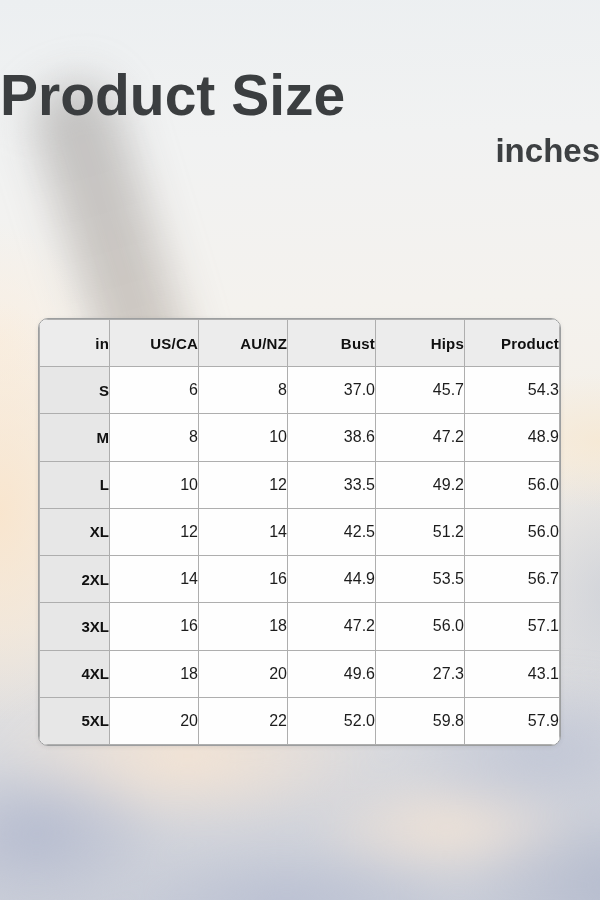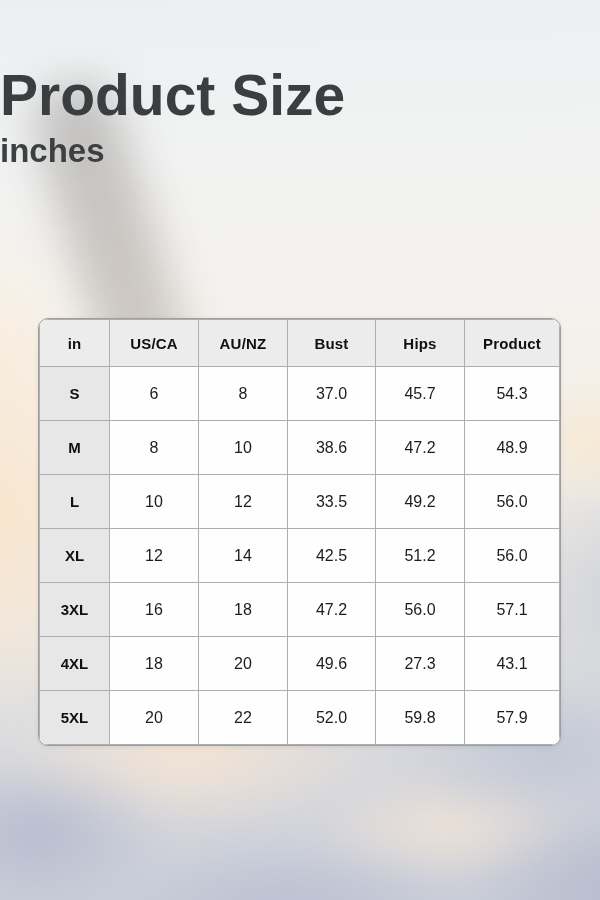--- a/index.html
+++ b/index.html
@@ -44,32 +44,32 @@
     filter:blur(16px);
   }
   
   .title{
     position:absolute;top:62px;left:0;width:100%;
     text-align:left;font-size:57px;font-weight:700;
     letter-spacing:0px;color:#3b3e40;margin:0;
   }
   .subtitle{
     position:absolute;top:132px;left:0;width:100%;
-    text-align:left;font-size:33px;font-weight:700;
+    text-align:right;font-size:33px;font-weight:700;
     color:#3d4042;
   }
   
   .table-wrap{
     position:absolute;left:38px;top:318px;width:521px;height:426px;
     border:1.5px solid #9c9e9f;border-radius:10px;overflow:hidden;
     background:#ffffff;box-shadow:0 1px 4px rgba(60,60,70,0.10);
   }
   table{width:100%;height:100%;border-collapse:collapse;table-layout:fixed;}
   th,td{
-    border:1px solid #aeaeae;text-align:center;vertical-align:middle;
+    border:1px solid #aeaeae;text-align:right;vertical-align:middle;
     padding:0;
   }
   thead tr{height:47px;}
   thead th{
     background:#ececec;font-weight:700;font-size:15px;color:#101010;
     letter-spacing:0.2px;
   }
   tbody th{
     background:#e7e7e7;font-weight:700;font-size:15px;color:#101010;
   }
@@ -132,20 +132,28 @@
         </tr>
         <tr>
           <th>XL</th>
           <td>12</td>
           <td>14</td>
           <td>42.5</td>
           <td>51.2</td>
           <td>56.0</td>
         </tr>
         <tr>
+          <th>2XL</th>
+          <td>14</td>
+          <td>16</td>
+          <td>44.9</td>
+          <td>53.5</td>
+          <td>56.7</td>
+        </tr>
+        <tr>
           <th>3XL</th>
           <td>16</td>
           <td>18</td>
           <td>47.2</td>
           <td>56.0</td>
           <td>57.1</td>
         </tr>
         <tr>
           <th>4XL</th>
           <td>18</td>

